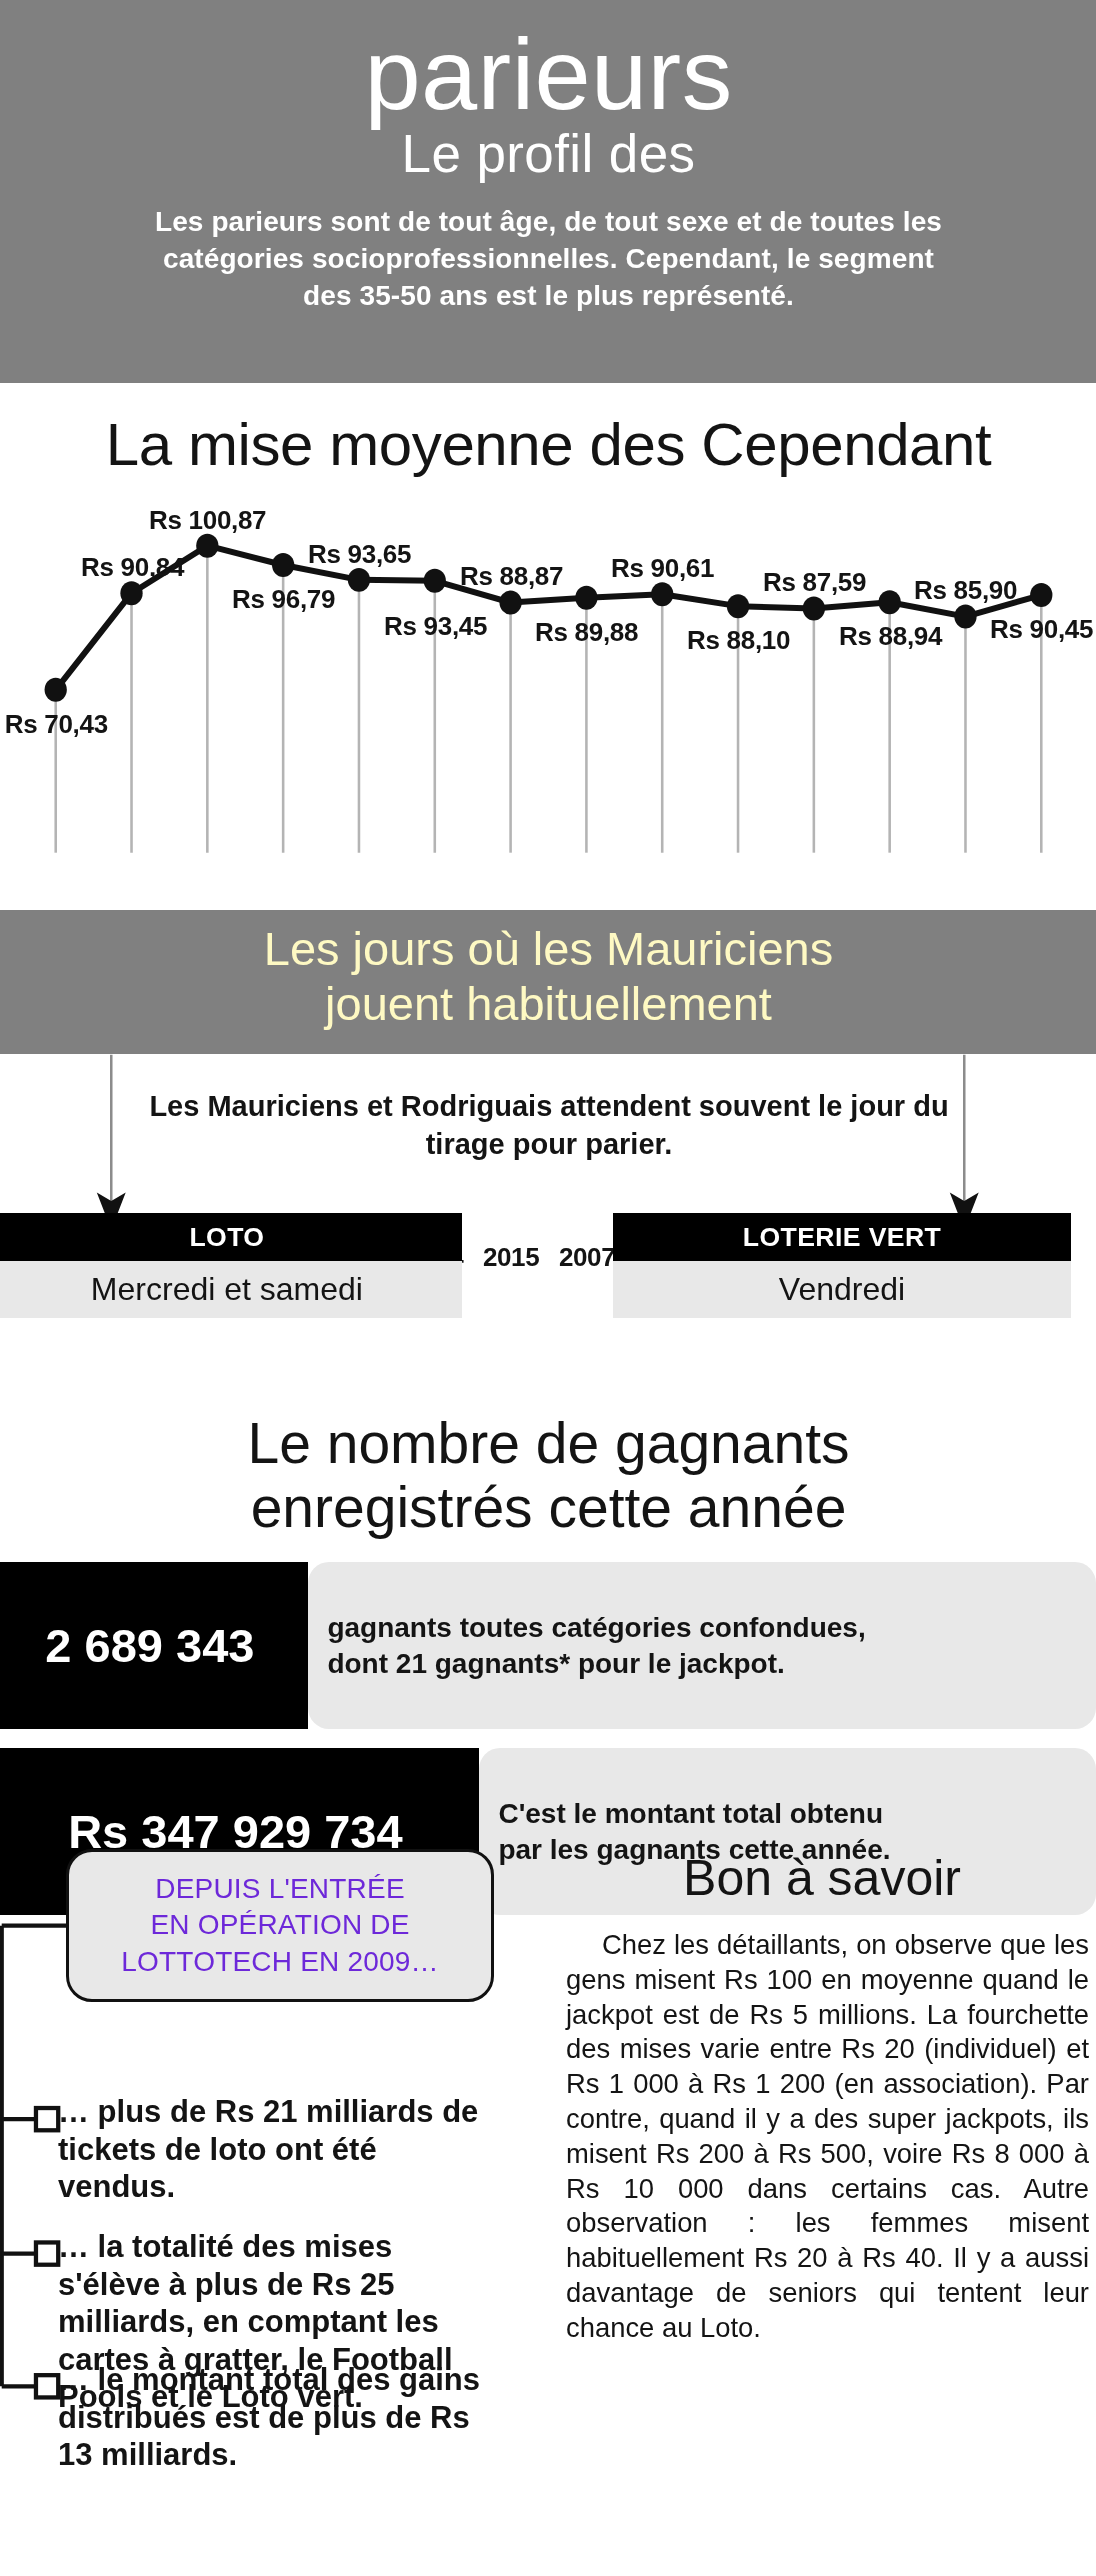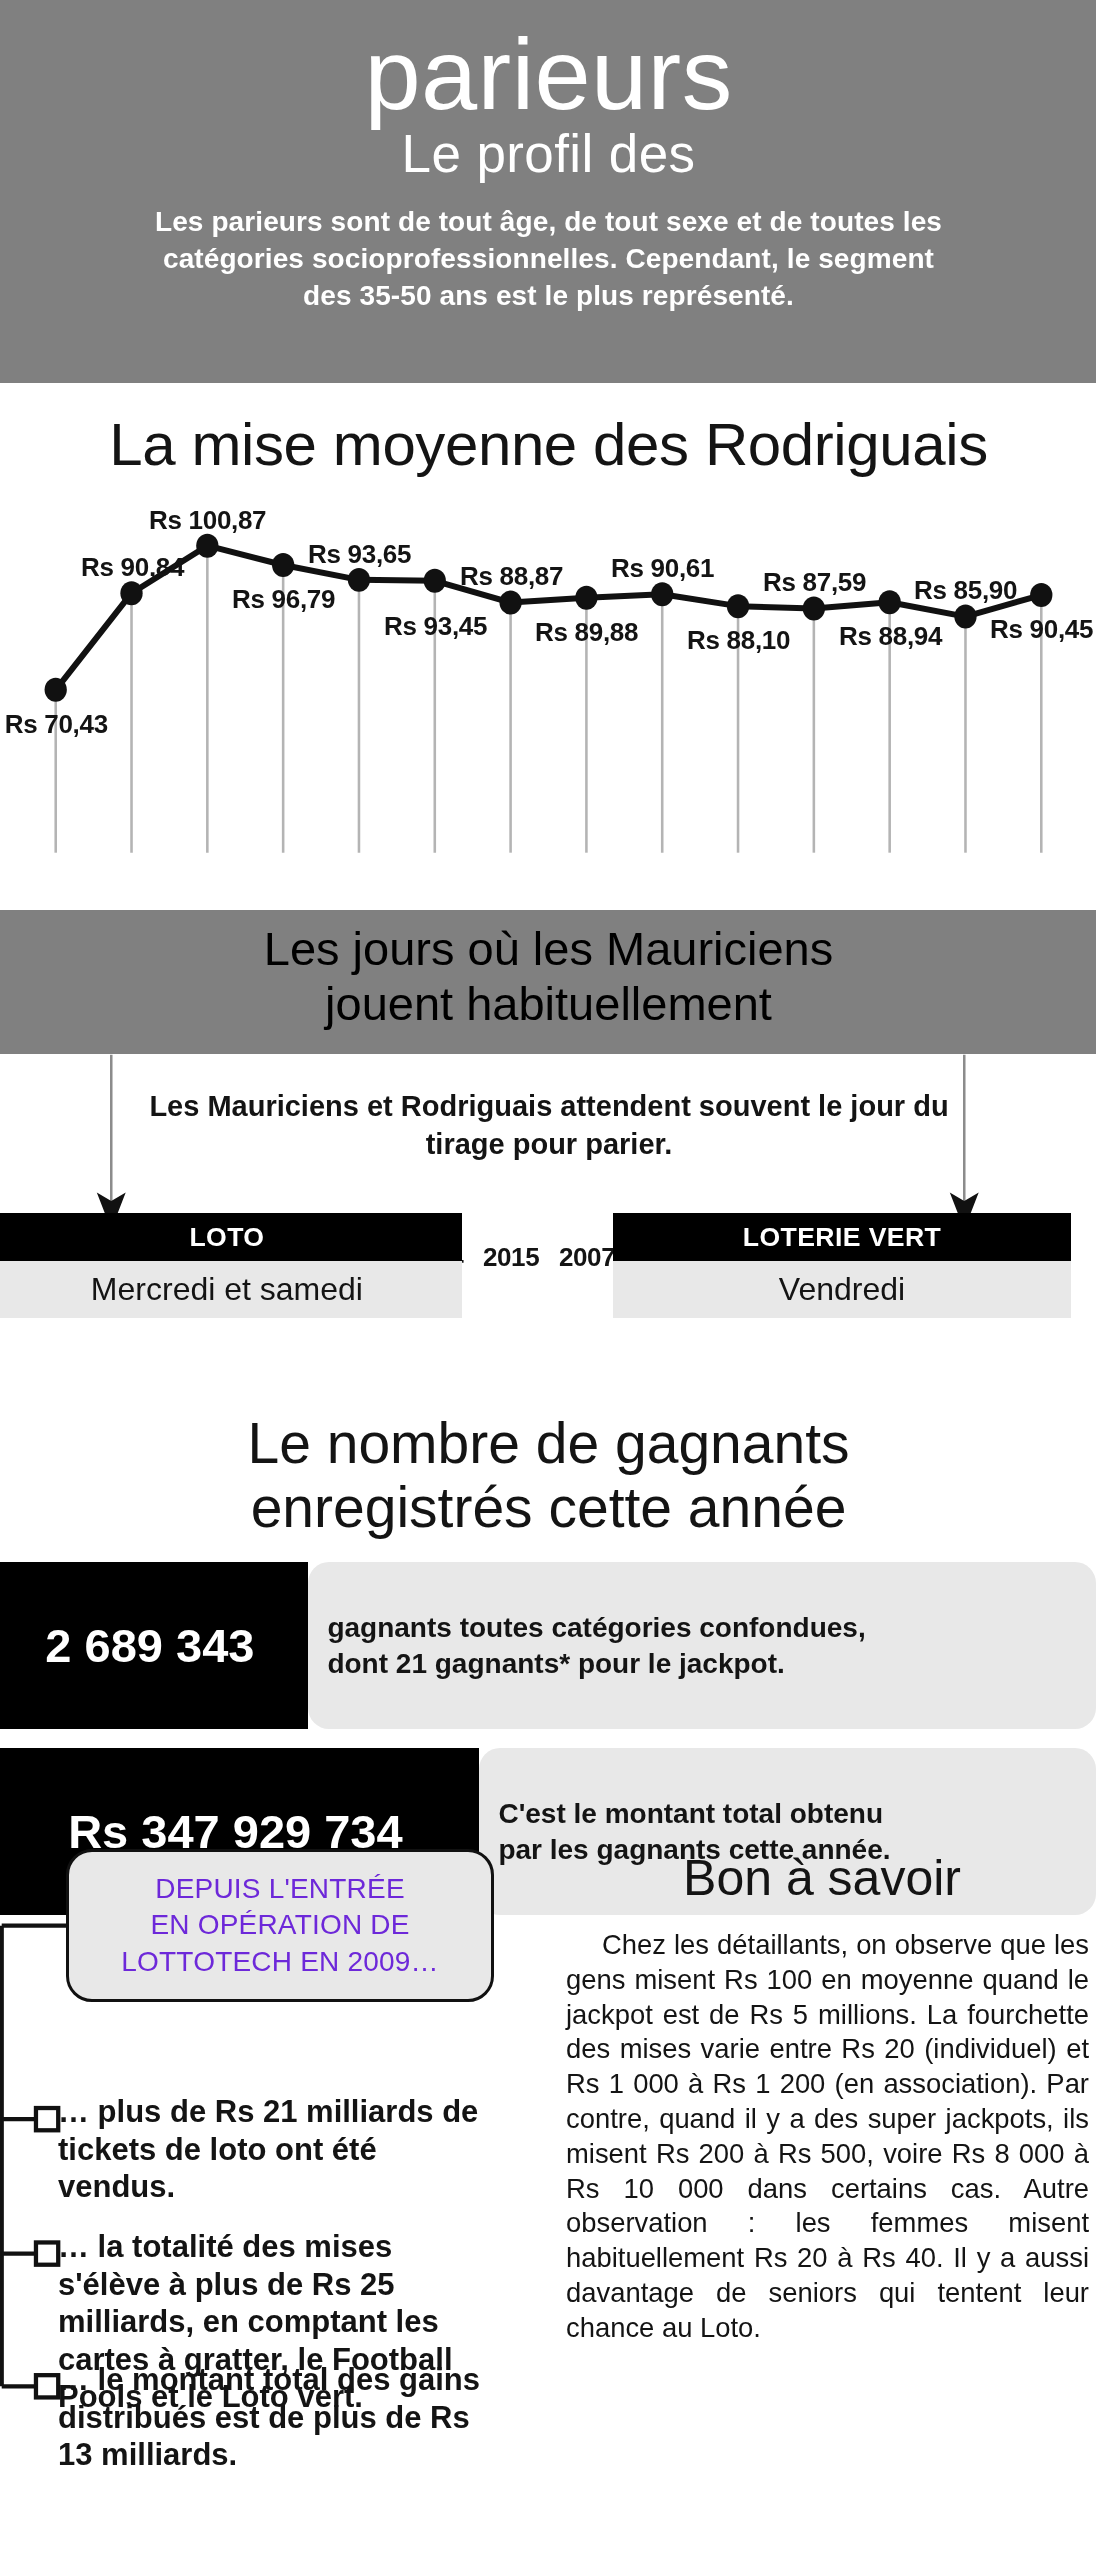--- a/index.html
+++ b/index.html
@@ -36,21 +36,21 @@
   }
   .xlabel {
     position:absolute; font-size:26px; font-weight:bold; white-space:nowrap;
     color:#141414; letter-spacing:-0.4px; text-align:center;
   }
   #xaxis-row { position:absolute; left:0; top:857px; width:1097px; height:43px; }
 
   
   #days-band {
     position:absolute; left:0; top:910px; width:1097px; height:144px;
-    background:#808080; color:#000000; text-align:center; padding-top:12px;
+    background:#808080; color:#fef9c3; text-align:center; padding-top:12px;
   }
   #days-band .ttl { font-size:47px; line-height:1.16; font-weight:400; }
 
   #days-intro {
     position:absolute; left:146px; top:1088px; width:806px; text-align:center;
     font-size:29px; font-weight:bold; line-height:1.30; color:#141414;
   }
   .arrow-wrap { position:absolute; }
   .daybox { position:absolute; }
   .daybox .head {
@@ -105,21 +105,21 @@
 </head>
 <body>
 
 <div id="header">
   <div id="hdr-line2">parieurs</div>
   <div id="hdr-line1">Le profil des</div>
   <div id="hdr-sub">Les parieurs sont de tout âge, de tout sexe et de toutes les catégories socioprofessionnelles. Cependant, le segment des 35-50 ans est le plus représenté.</div>
 </div>
 
 <div id="chart-section">
-  <div id="chart-title">La mise moyenne des Rodriguais</div>
+  <div id="chart-title">La mise moyenne des Cependant</div>
   <div id="chart-plot">
       <svg width="1097" height="360" viewBox="0 0 1280 420">
         <line x1="65" x2="65" y1="217.99210526315787" y2="408" stroke="#b4b4b4" stroke-width="3"></line>
         <line x1="153.46153846153845" x2="153.46153846153845" y1="105.19999999999999" y2="408" stroke="#b4b4b4" stroke-width="3"></line>
         <line x1="241.92307692307693" x2="241.92307692307693" y1="49.771052631578925" y2="408" stroke="#b4b4b4" stroke-width="3"></line>
         <line x1="330.3846153846154" x2="330.3846153846154" y1="72.31842105263155" y2="408" stroke="#b4b4b4" stroke-width="3"></line>
         <line x1="418.84615384615387" x2="418.84615384615387" y1="89.6710526315789" y2="408" stroke="#b4b4b4" stroke-width="3"></line>
         <line x1="507.3076923076923" x2="507.3076923076923" y1="90.77631578947367" y2="408" stroke="#b4b4b4" stroke-width="3"></line>
         <line x1="595.7692307692308" x2="595.7692307692308" y1="116.08684210526312" y2="408" stroke="#b4b4b4" stroke-width="3"></line>
         <line x1="684.2307692307693" x2="684.2307692307693" y1="110.50526315789475" y2="408" stroke="#b4b4b4" stroke-width="3"></line>

